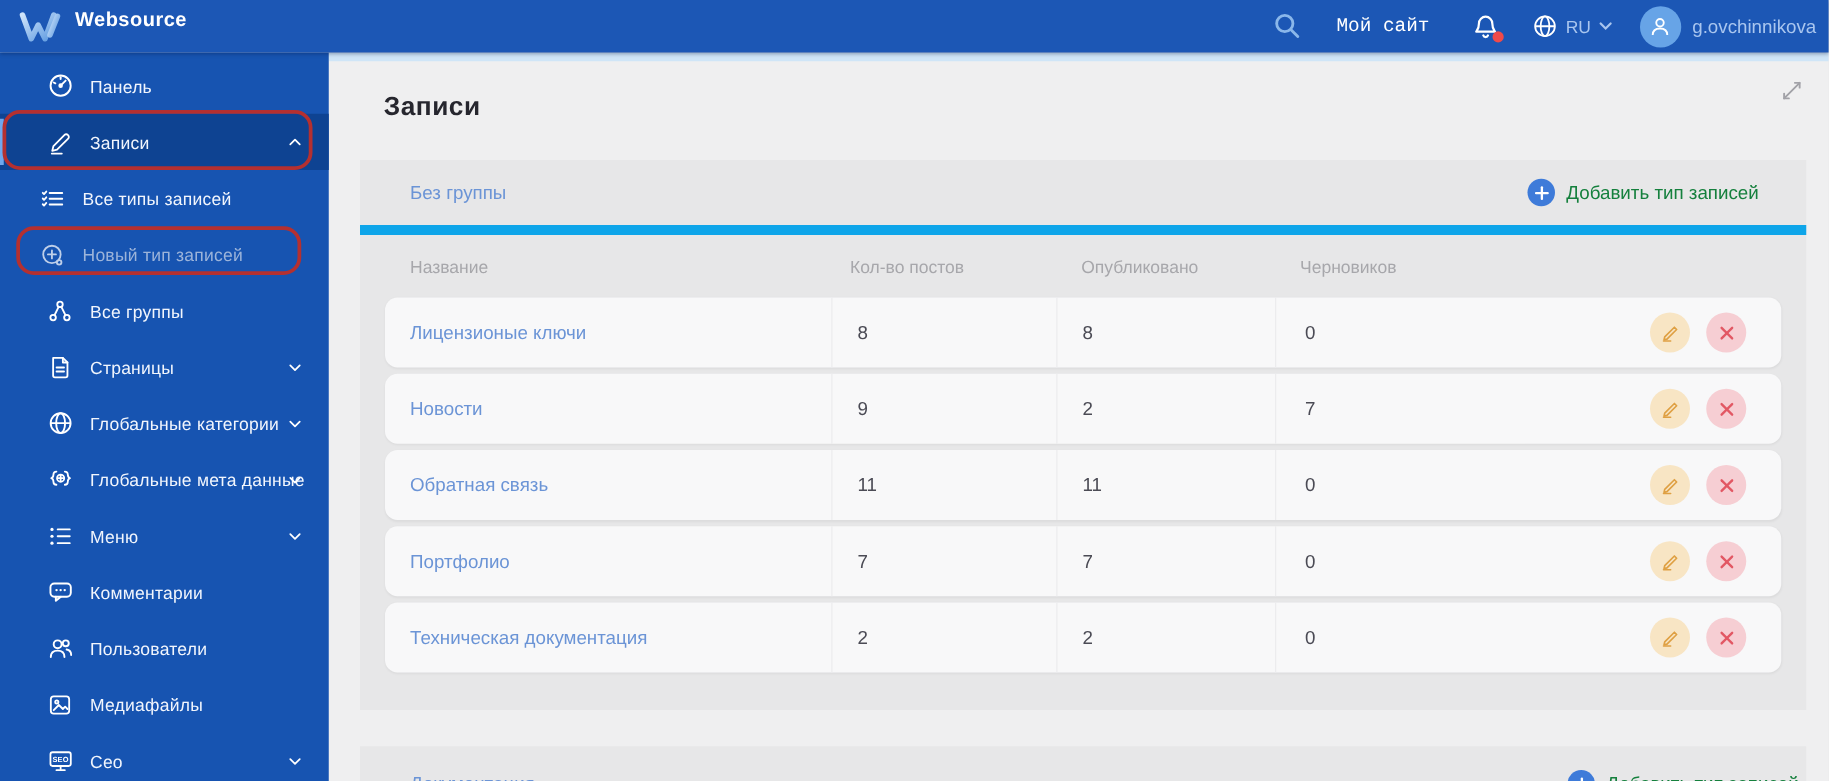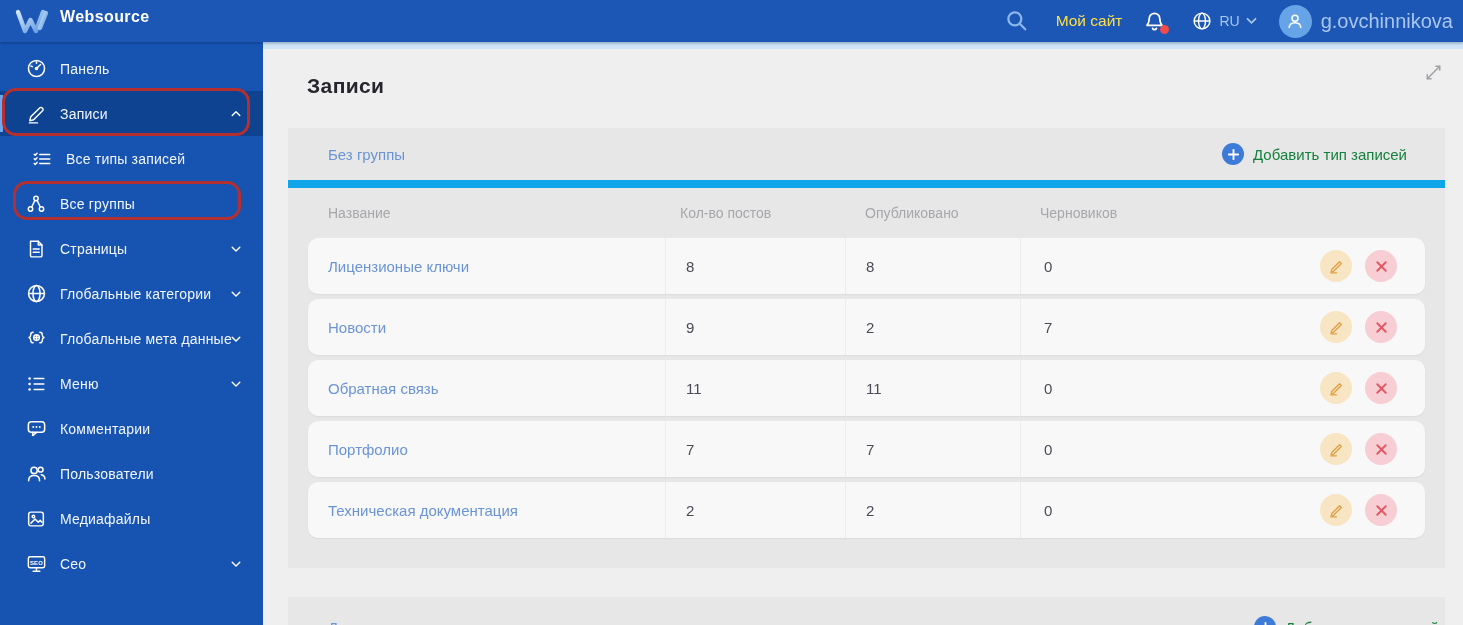--- a/index.html
+++ b/index.html
@@ -13,36 +13,36 @@
   
   .topbar {
     position:absolute; top:0; left:0; width:1463px; height:42px;
     background:#1c57b5; z-index:30; display:flex; align-items:center;
     box-shadow:0 1px 3px rgba(4,20,60,.35);
   }
   .brand { display:flex; align-items:flex-start; gap:10px; padding-left:14px; cursor:pointer; }
   .brand-text { color:#ffffff; font-size:16px; font-weight:600; letter-spacing:.4px; }
   .top-right { position:absolute; right:6px; top:0; height:42px; display:flex; align-items:center; }
   .search-btn { margin-right:26px; display:flex; align-items:center; cursor:pointer; }
-  .mysite { color:#fde047; font-size:15.5px; margin-right:20px; cursor:pointer; }
+  .mysite { color:#ffffff; font-size:15.5px; margin-right:32px; cursor:pointer;font-family:Liberation Mono, monospace; }
   .bell-wrap { position:relative; margin-right:24px; display:flex; cursor:pointer; }
   .bell-badge { position:absolute; right:-2px; bottom:0px; width:9px; height:9px; border-radius:50%; background:#f04a4a; }
   .lang { display:flex; align-items:center; gap:6px; margin-right:22px; cursor:pointer; }
   .lang-code { color:#a9c6ef; font-size:14px; }
   .account { display:flex; align-items:center; gap:9px; cursor:pointer; }
   .avatar { width:33px; height:33px; border-radius:50%; background:#67a4e7; display:flex; align-items:center; justify-content:center; }
-  .username { color:#a9c6ef; font-size:20px; padding-right:4px; }
+  .username { color:#a9c6ef; font-size:15px; padding-right:4px; }
 
   
   .sidebar {
     position:absolute; top:42px; left:0; width:263px; height:583px;
     background:#1754b1; z-index:20; padding-top:4px;
   }
   .side-item {
-    height:45px; display:flex; align-items:center; padding-left:24px;
+    height:45px; display:flex; align-items:center; padding-left:36px;
     color:#f2f6fd; font-size:14px; position:relative; cursor:pointer; letter-spacing:.2px;
   }
   .side-item .s-icon { width:24px; height:24px; margin-right:12px; display:flex; align-items:center; justify-content:center; flex:0 0 24px; }
   .side-item.sub { padding-left:30px; }
   .side-item.active { background:#0e4392; }
   .side-item.active::before { content:""; position:absolute; left:0; top:4px; bottom:4px; width:3px; background:#6fa8ee; }
   .side-item.muted { color:#9cb4da; }
   .side-item.muted svg { opacity:.72; }
   .chev { position:absolute; right:20px; top:50%; margin-top:-7px; }
 
@@ -179,20 +179,31 @@
           <line x1="9.5" y1="12" x2="20.5" y2="12"></line>
           <line x1="9.5" y1="17" x2="20.5" y2="17"></line>
         <path d="M3.5 6.8 l1.1 1.1 2-2.2"></path>
           <path d="M3.5 11.8 l1.1 1.1 2-2.2"></path>
           <path d="M3.5 16.8 l1.1 1.1 2-2.2"></path>
       </svg>
     </span>
     <span>Все типы записей</span>
   </div>
 
+  <div class="side-item sub muted">
+    <span class="s-icon">
+      <svg width="22" height="22" viewBox="0 0 24 24" fill="none" stroke="#fff" stroke-width="1.6" stroke-linecap="round">
+        <circle cx="11.5" cy="11.5" r="7.6"></circle>
+          <line x1="11.5" y1="8" x2="11.5" y2="15"></line>
+          <line x1="8" y1="11.5" x2="15" y2="11.5"></line>
+        <circle cx="17.8" cy="18.4" r="2"></circle>
+      </svg>
+    </span>
+    <span>Новый тип записей</span>
+  </div>
 
   <div class="side-item">
     <span class="s-icon">
       <svg width="22" height="22" viewBox="0 0 24 24" fill="none" stroke="#fff" stroke-width="1.6" stroke-linecap="round">
         <circle cx="12" cy="6" r="2.4"></circle>
           <circle cx="6" cy="17.5" r="2.4"></circle>
           <circle cx="18" cy="17.5" r="2.4"></circle>
         <line x1="10.8" y1="8.1" x2="7.2" y2="15.5"></line>
           <line x1="13.2" y1="8.1" x2="16.8" y2="15.5"></line>
       </svg>

